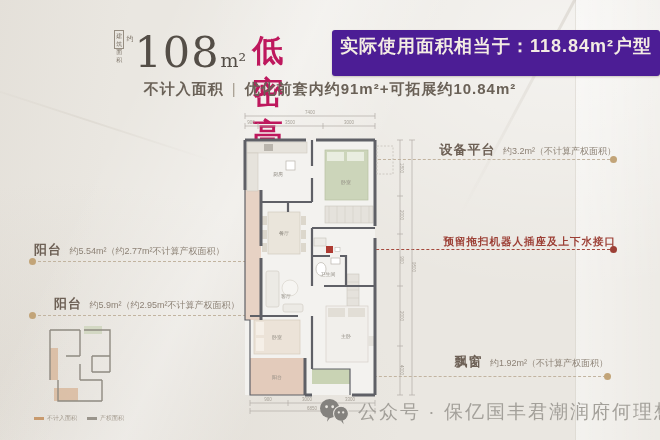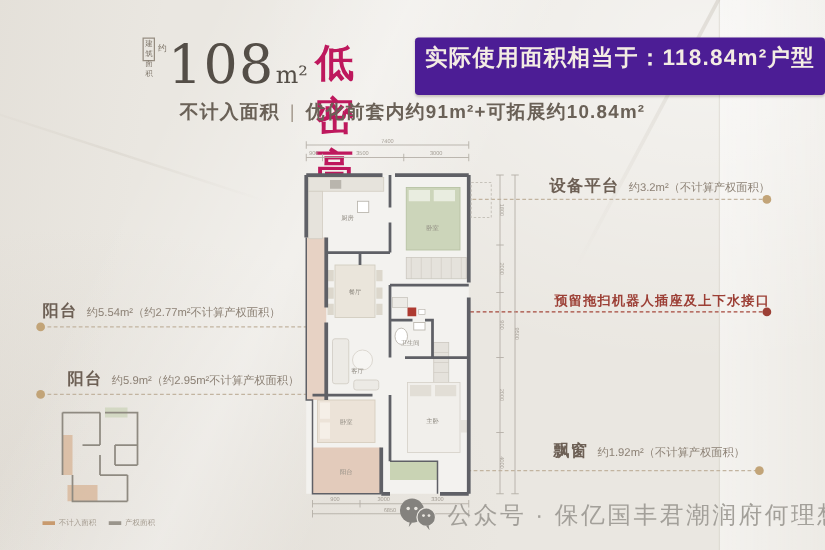--- a/index.html
+++ b/index.html
@@ -116,21 +116,21 @@
 </div>
 <div class="dash" style="left:378px; top:159px; width:232px;"></div>
 <div class="dot" style="left:610px; top:156px;"></div>
 
 <div class="ann red ta-r" style="right:44px; top:231px;">
   <span class="lbl">预留拖扫机器人插座及上下水接口</span>
 </div>
 <div class="dash red" style="left:336px; top:249px; width:274px;"></div>
 <div class="dot red" style="left:610px; top:246px;"></div>
 
-<div class="ann ta-r" style="right:64px; top:352px;margin-left:10px;">
+<div class="ann ta-r" style="right:52px; top:352px;margin-left:10px;">
   <span class="lbl">飘窗</span>
   <span class="val">约1.92m²（不计算产权面积）</span>
 </div>
 <div class="dash" style="left:354px; top:376px; width:252px;"></div>
 <div class="dot" style="left:604px; top:373px;"></div>
 
 <svg style="position:absolute; left:228px; top:106px;" width="200" height="310" viewBox="0 0 200 310">
 
   <g stroke="#b3aea6" stroke-width="0.7" fill="none">
     <path d="M17,10 H147 M17,7 V13 M147,7 V13"></path>

